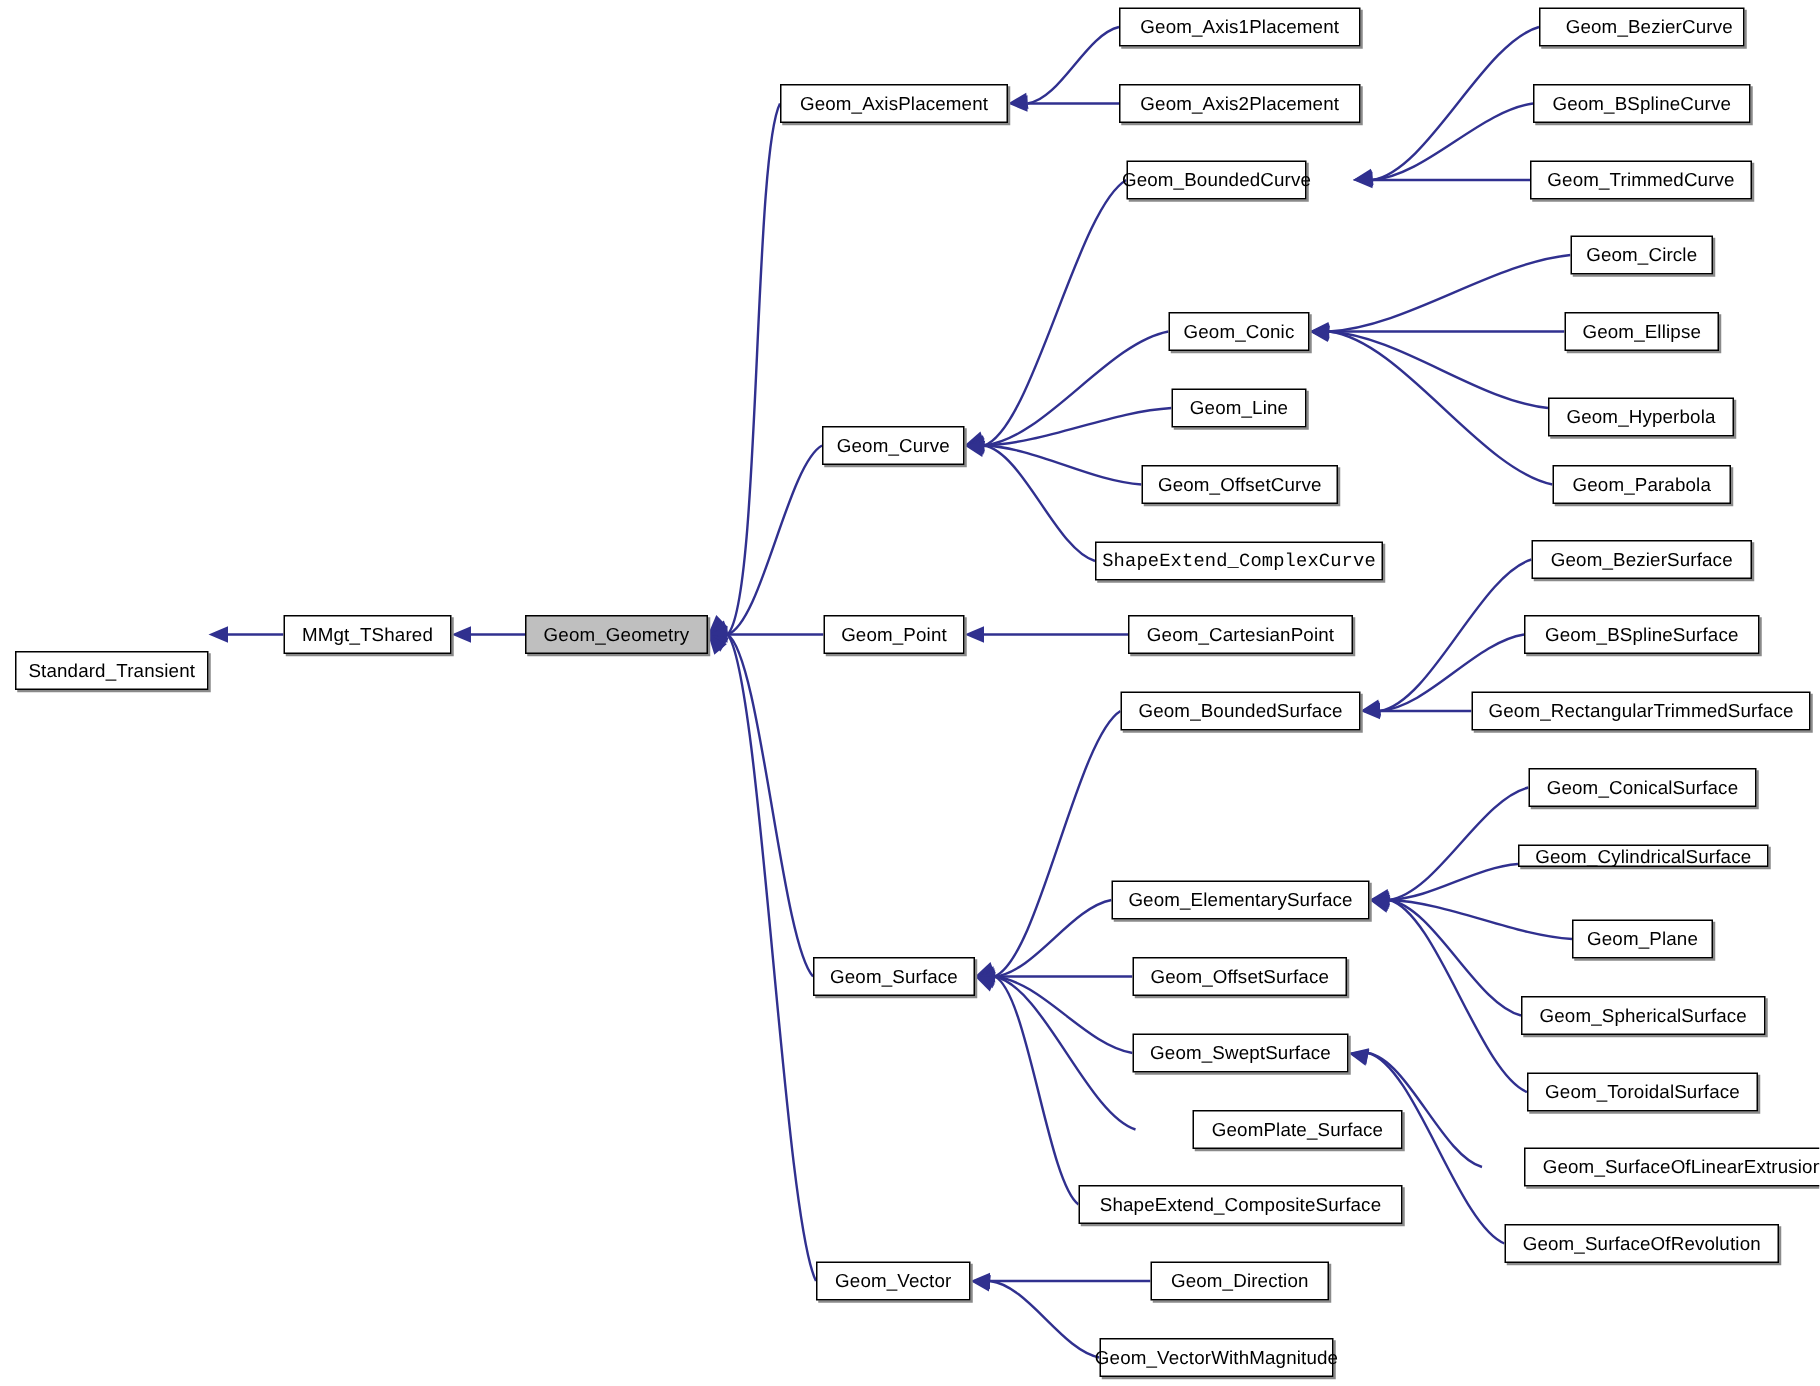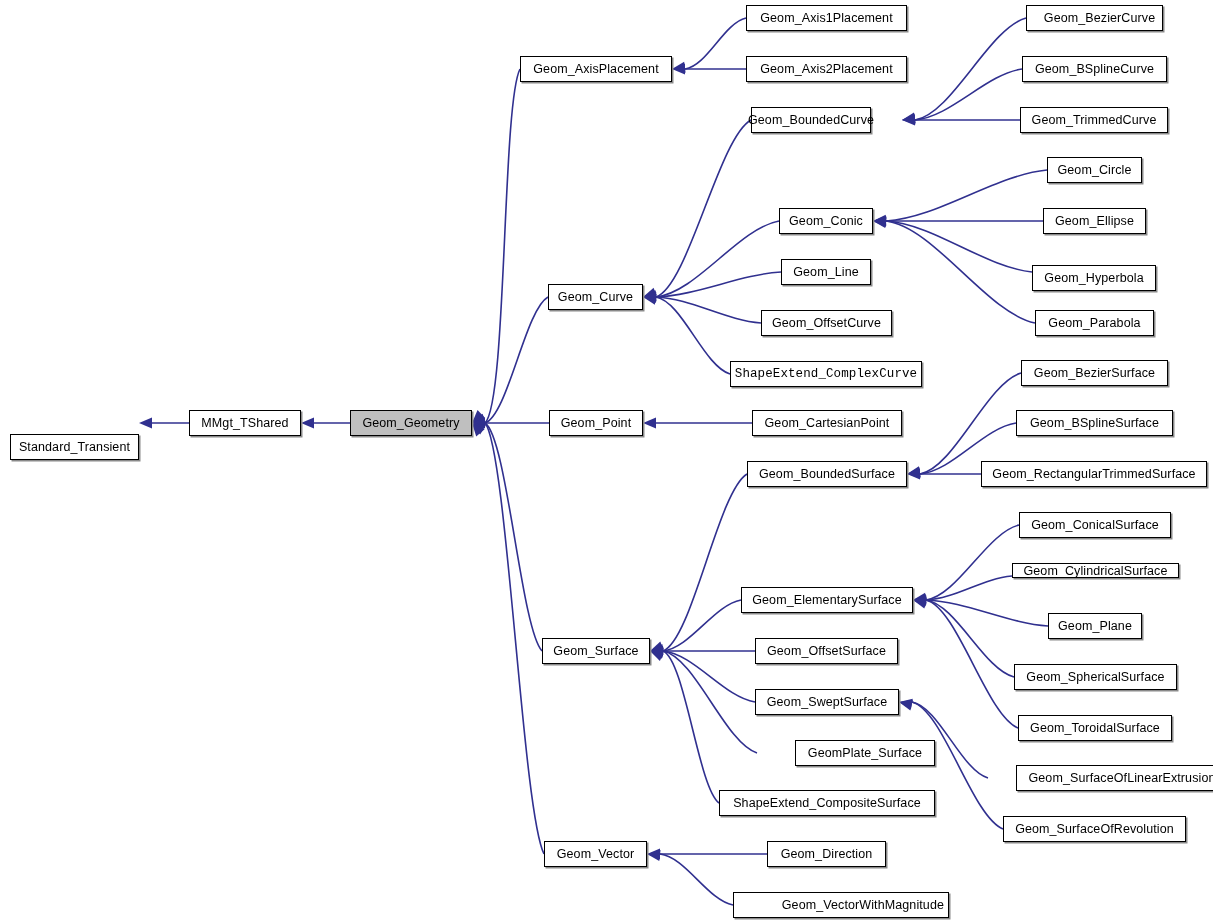--- a/index.html
+++ b/index.html
@@ -278,21 +278,21 @@
       </div>
       <div class="node" style="left: 757px; top: 740px; width: 140px; height: 26px; margin-left: 38px;">
         <span class="node-label">GeomPlate_Surface</span>
       </div>
       <div class="node" style="left: 719px; top: 790px; width: 216px; height: 26px;">
         <span class="node-label">ShapeExtend_CompositeSurface</span>
       </div>
       <div class="node" style="left: 767px; top: 841px; width: 119px; height: 26px;">
         <span class="node-label">Geom_Direction</span>
       </div>
-      <div class="node" style="left: 733px; top: 892px; width: 216px; height: 26px; justify-content: flex-end;">
+      <div class="node" style="left: 733px; top: 892px; width: 156px; height: 26px;">
         <span class="node-label">Geom_VectorWithMagnitude</span>
       </div>
       <div class="node" style="left: 1026px; top: 5px; width: 137px; height: 26px; padding-left: 10px;">
         <span class="node-label">Geom_BezierCurve</span>
       </div>
       <div class="node" style="left: 1022px; top: 56px; width: 145px; height: 26px;">
         <span class="node-label">Geom_BSplineCurve</span>
       </div>
       <div class="node" style="left: 1020px; top: 107px; width: 148px; height: 26px;">
         <span class="node-label">Geom_TrimmedCurve</span>

